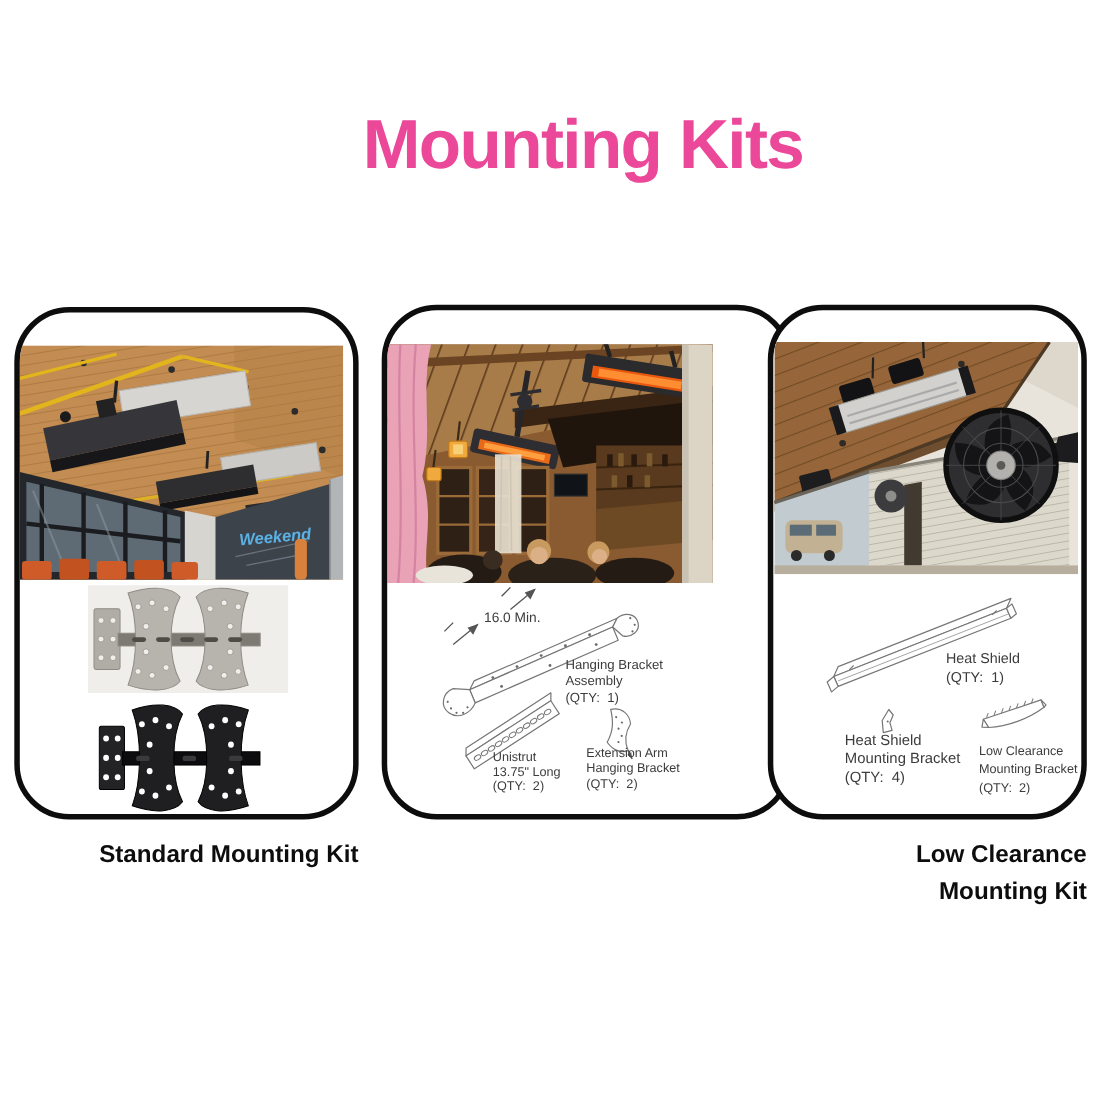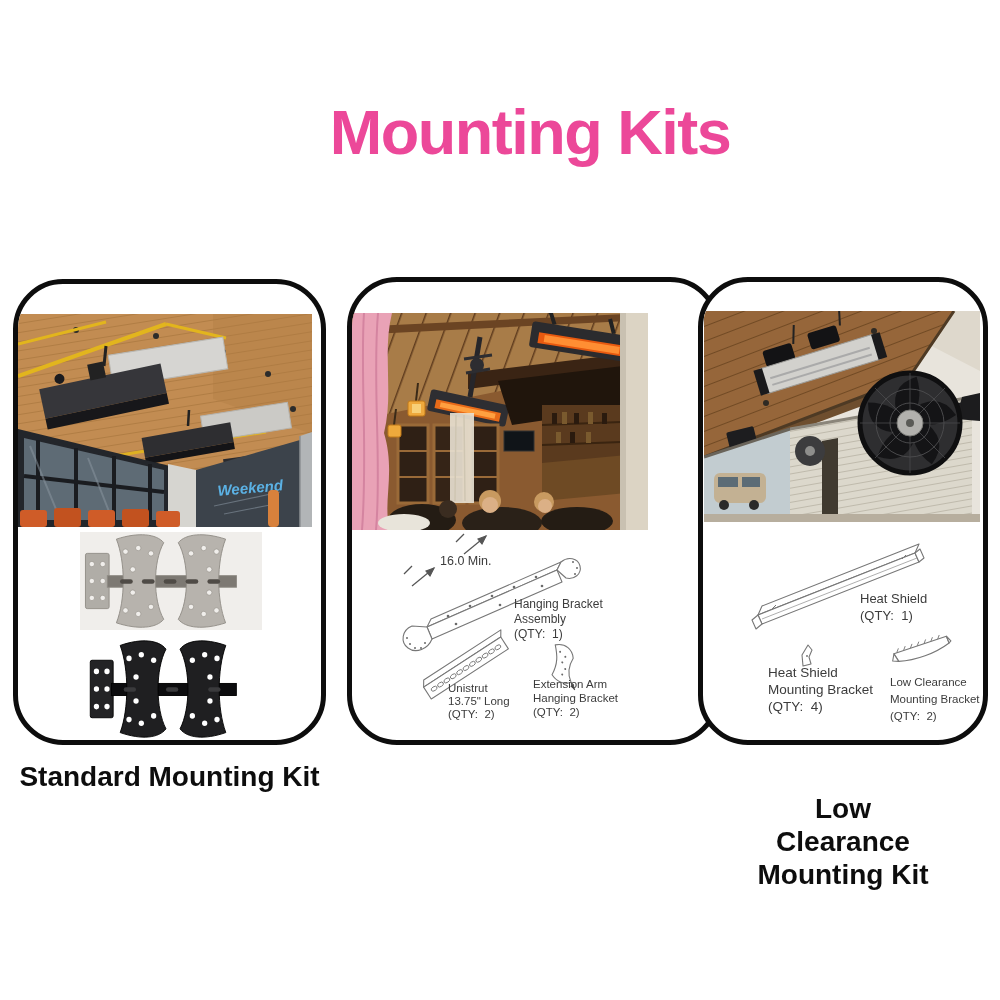--- a/index.html
+++ b/index.html
@@ -15,26 +15,26 @@
   .photo{position:absolute;display:block;}
   .photo-1{left:0;top:30px;width:294px;height:213px;}
   .photo-2{left:0;top:31px;width:296px;height:217px;}
   .photo-3{left:1px;top:29px;width:276px;height:211px;}
   .bracket-img{position:absolute;display:block;}
   .bracket-silver{left:62px;top:248px;width:182px;height:98px;background:#f0eeeb;}
   .bracket-black{left:67px;top:354px;width:176px;height:102px;background:#ffffff;}
   .diagram{position:absolute;display:block;}
   .diagram-2{left:0;top:250px;width:306px;height:205px;}
   .diagram-3{left:7px;top:253px;width:278px;height:200px;}
-  .caption{position:absolute;top:760px;text-align:center;font-size:28px;font-weight:bold;
+  .caption{position:absolute;top:760px;text-align:right;font-size:22px;font-weight:bold;
            line-height:33px;color:#0d0d0d;}
   .caption-1{left:13px;width:313px;}
   .caption-2{left:347px;width:316px;}
   .caption-3{left:698px;width:290px;}
-  .caption-3 .wrap{display:inline-block;max-width:185px;margin-top:32px;}
+  .caption-3 .wrap{display:inline-block;max-width:185px;}
   svg text{white-space:pre;}
   .dlabel{font-family:"Liberation Sans", sans-serif;fill:#3c3c3c;}
   .dline{stroke:#777;fill:#ffffff;stroke-width:1.1;stroke-linejoin:round;}
 </style>
 </head>
 <body>
 
 <div class="canvas">
 
   <div class="page-title">Mounting Kits</div>

